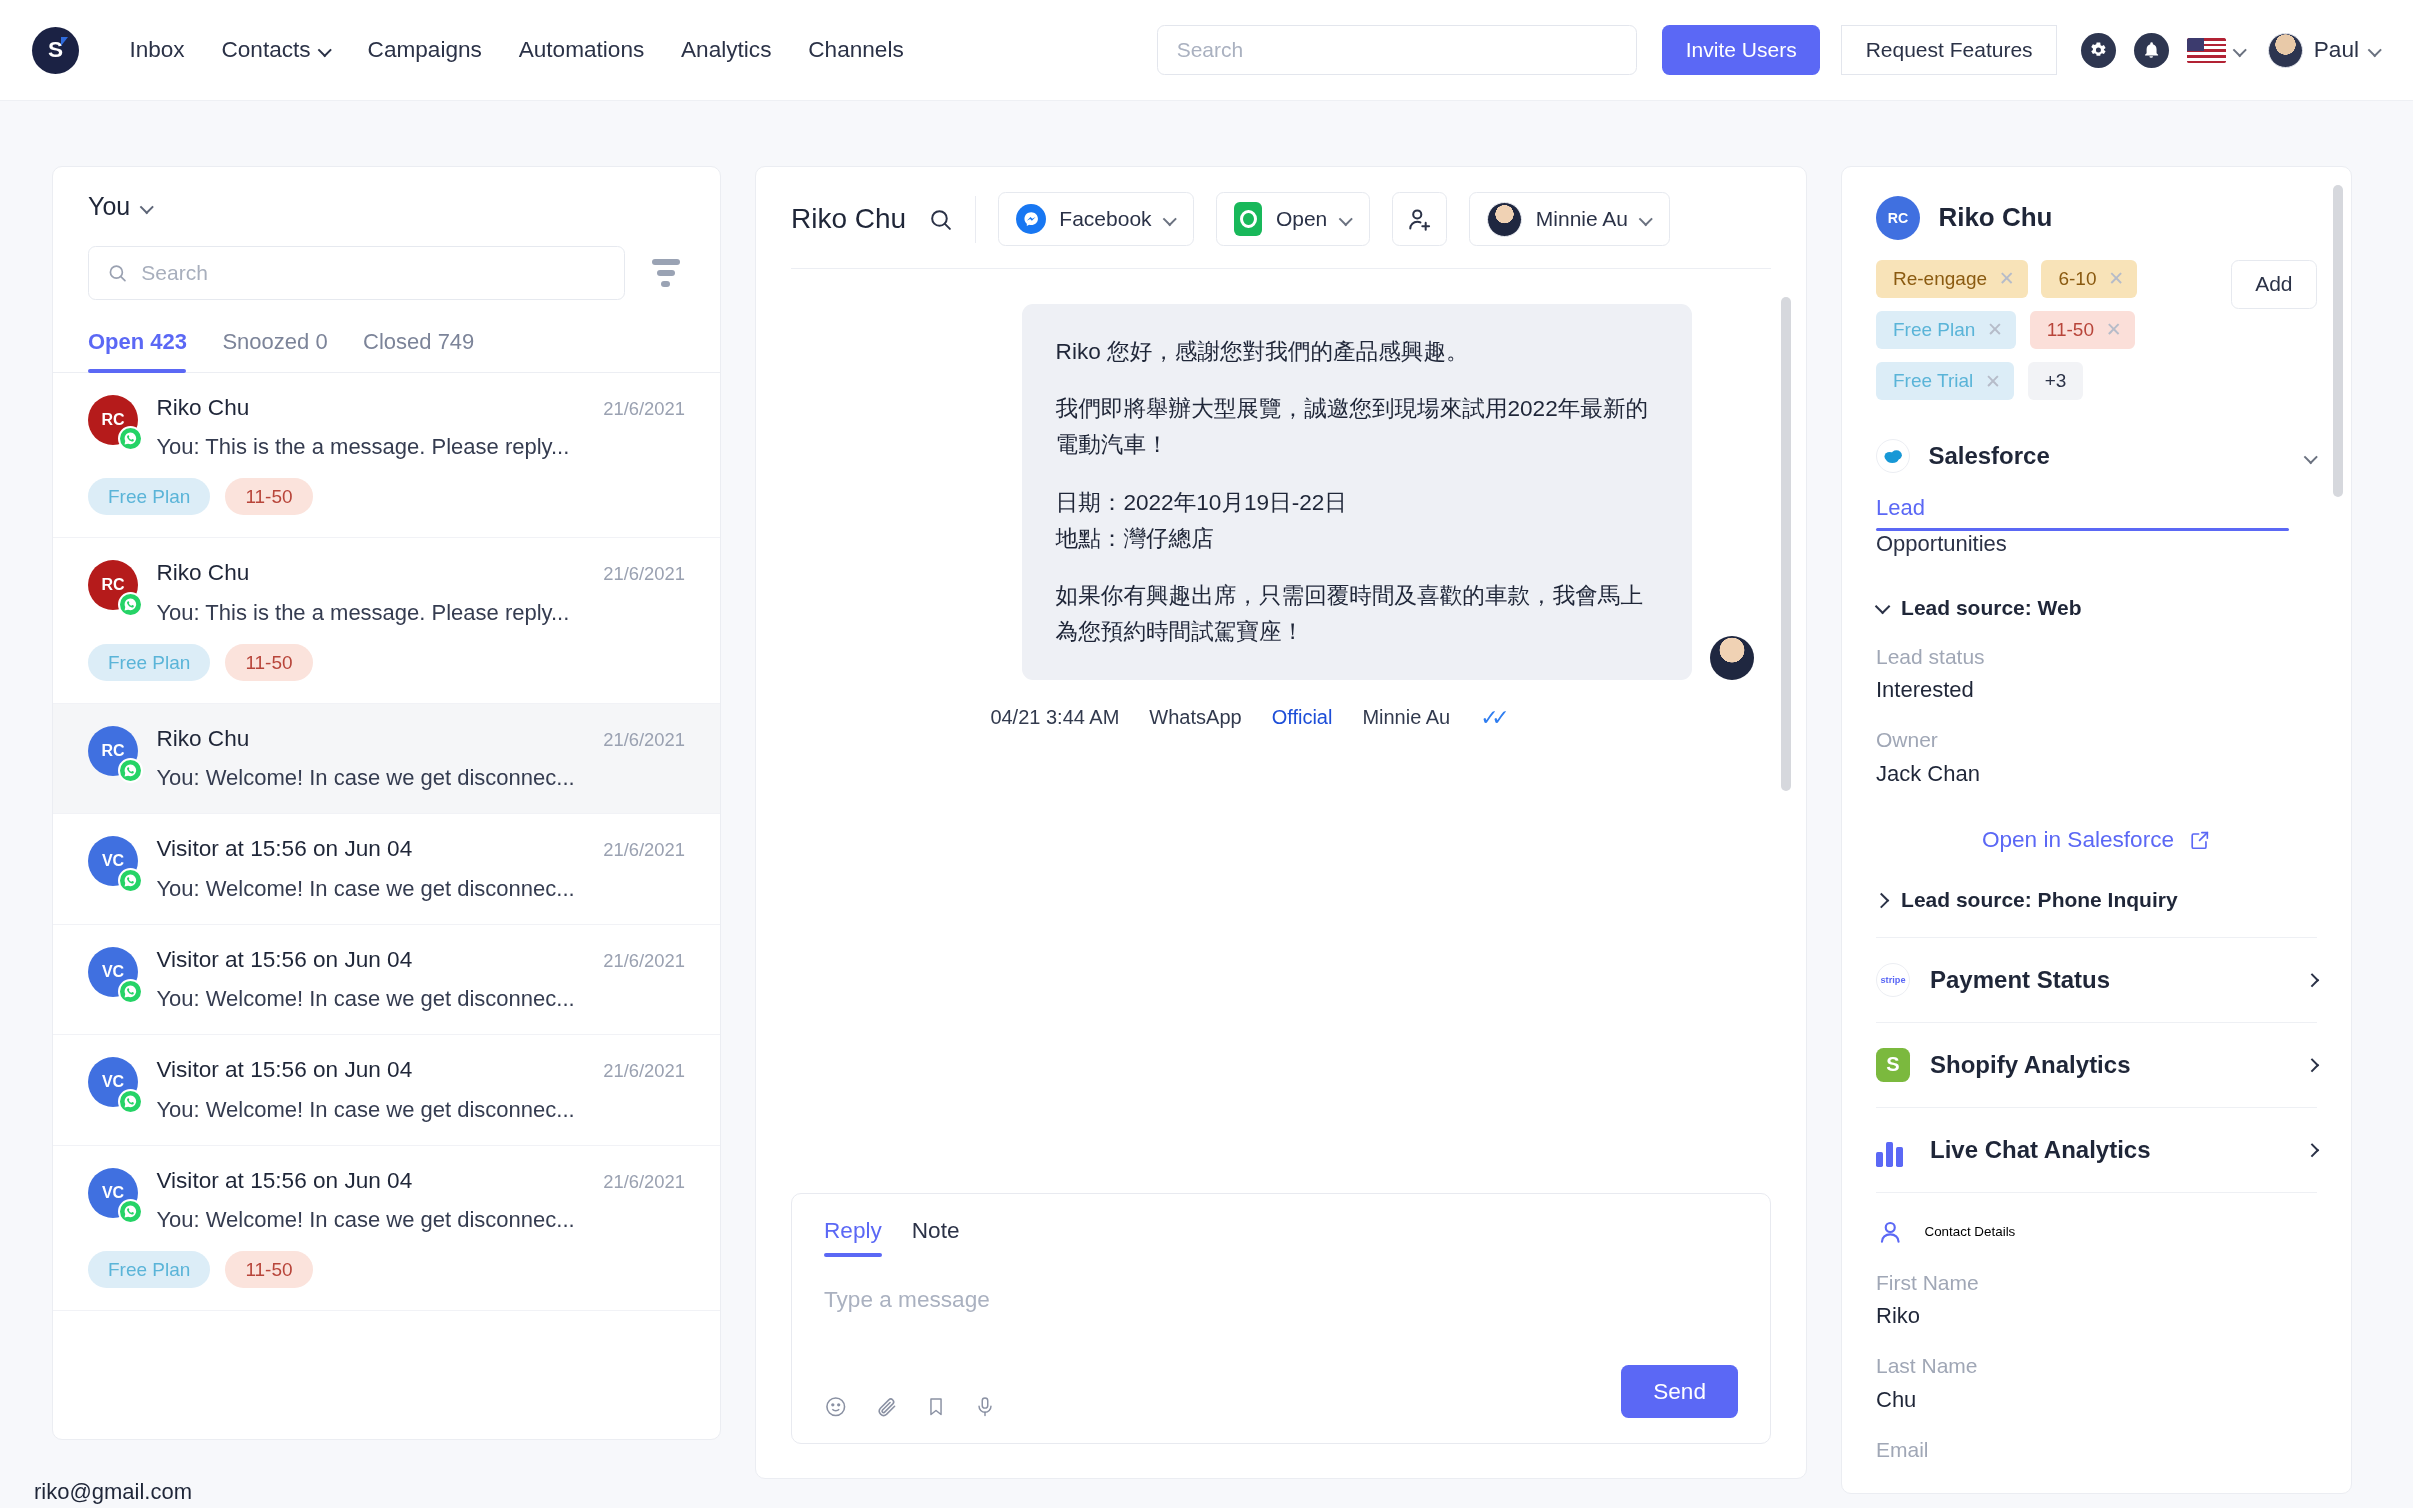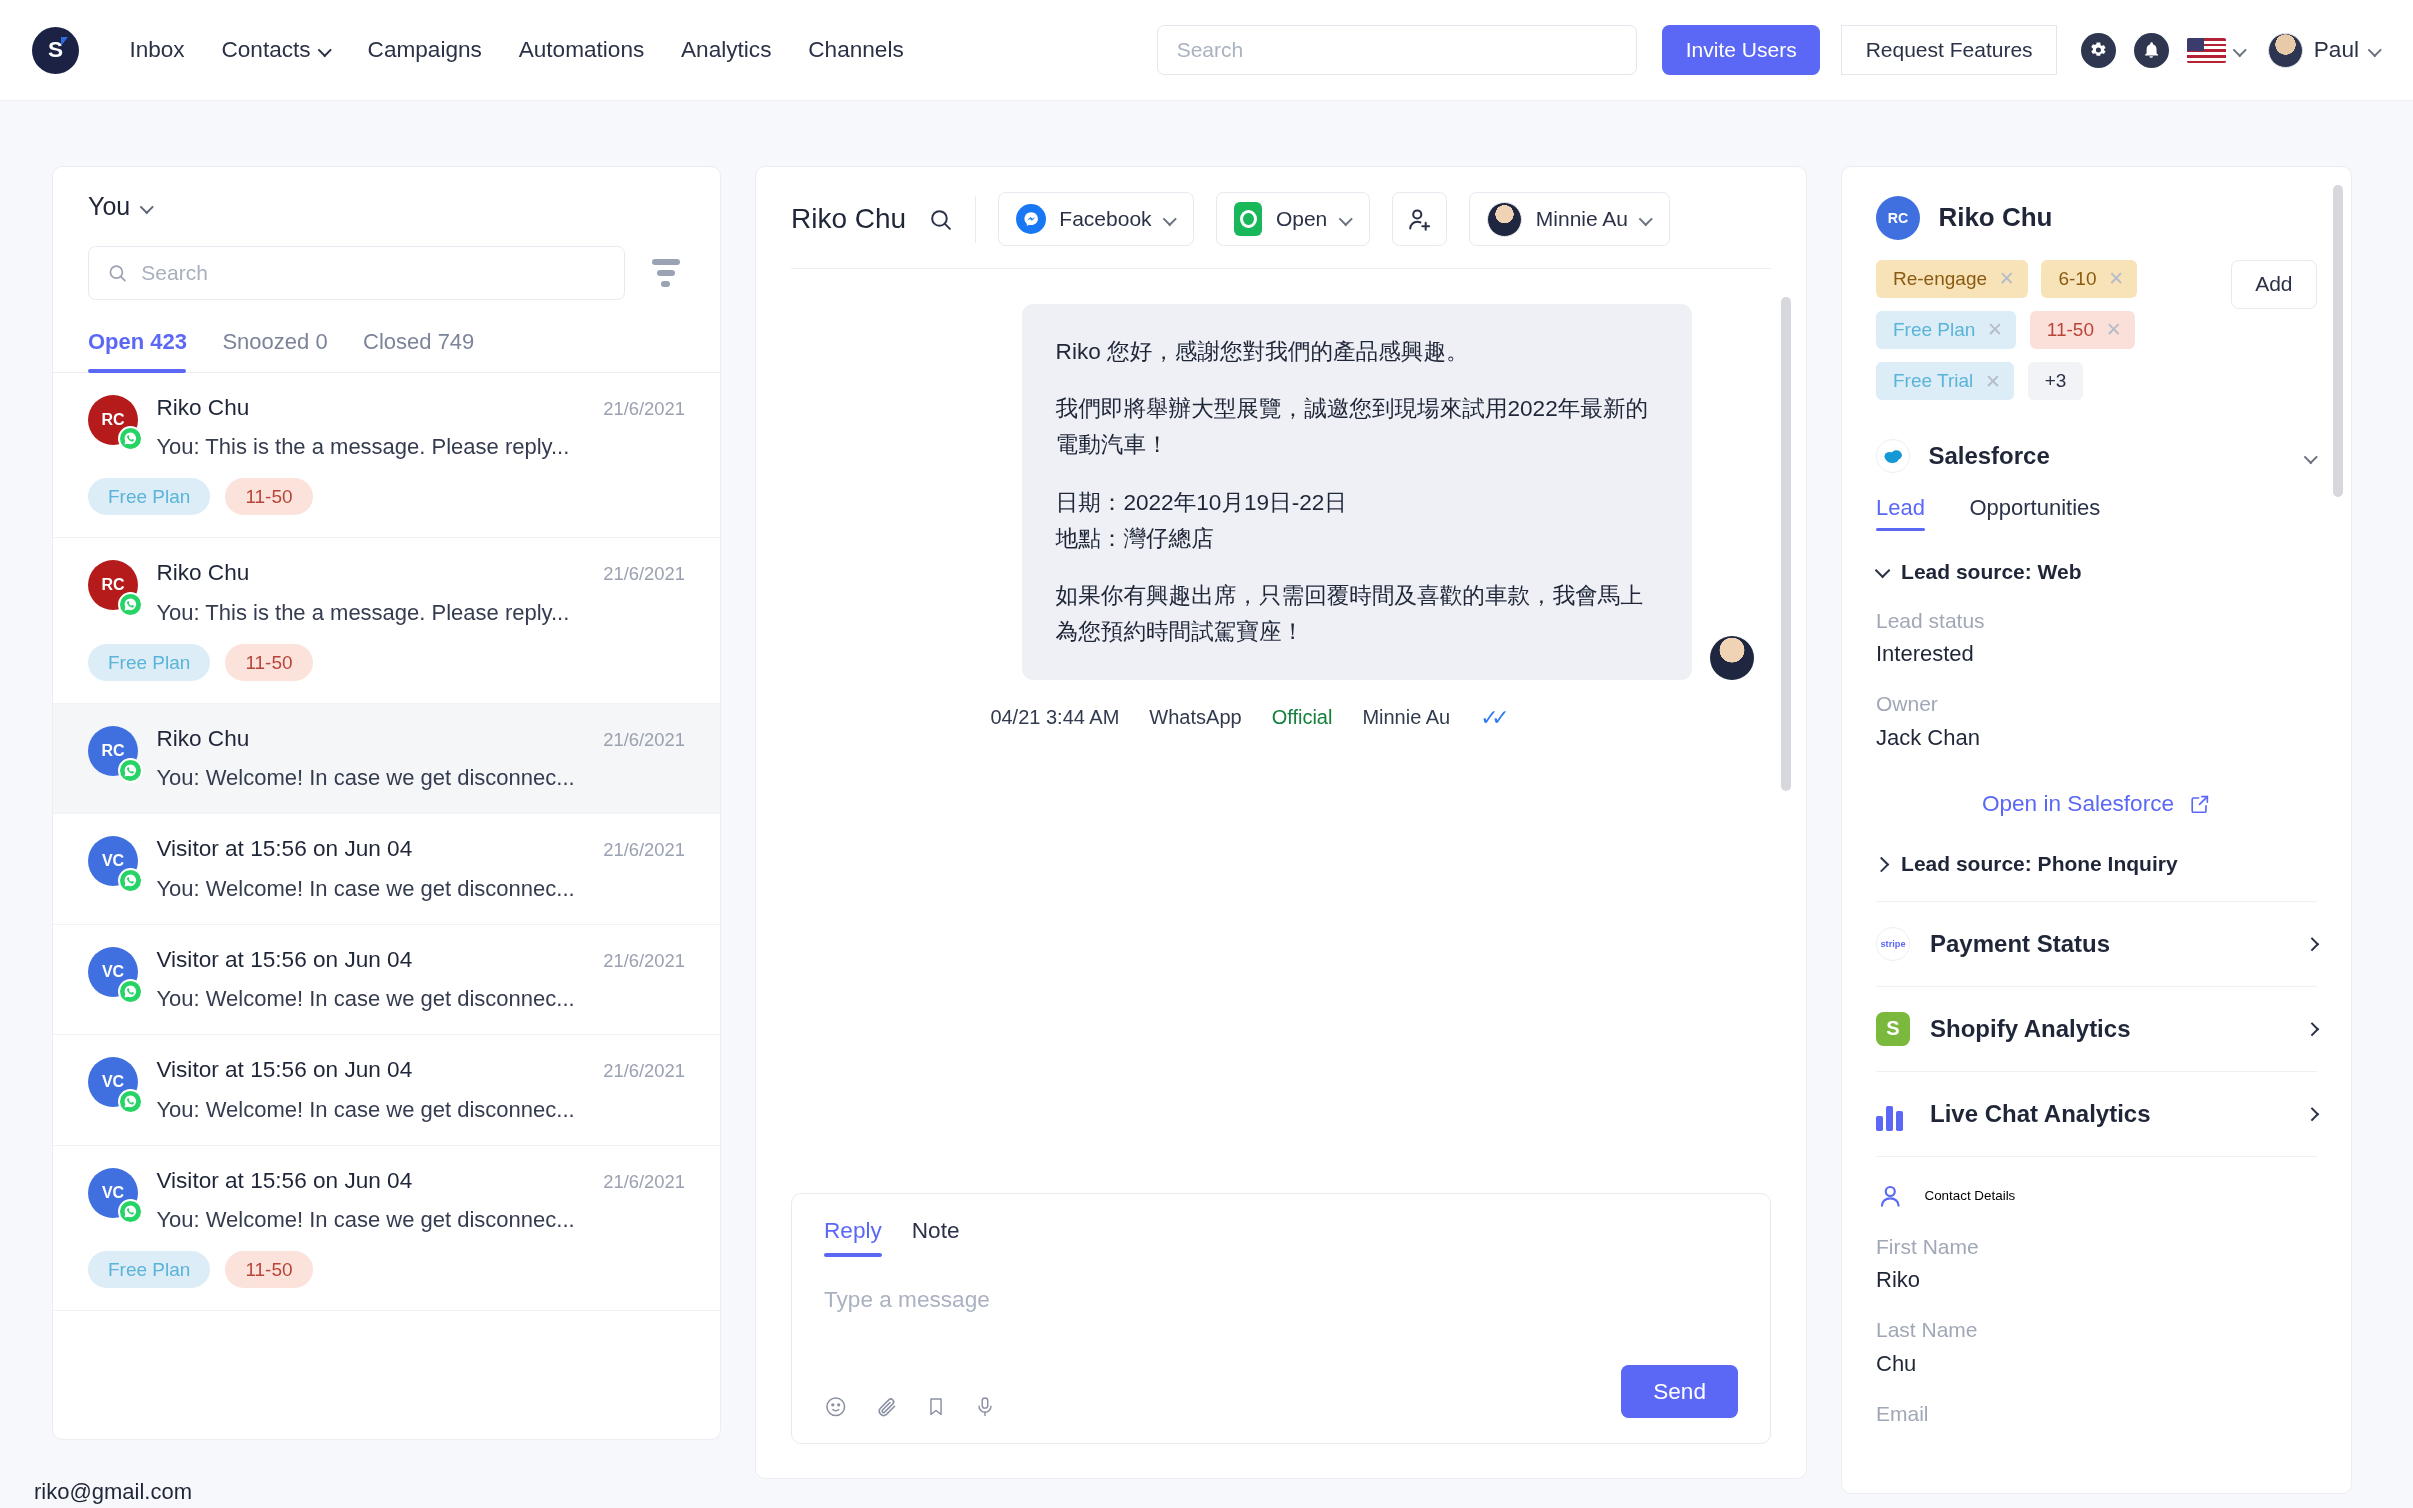--- a/index.html
+++ b/index.html
@@ -185,21 +185,21 @@
   .bubble p:last-child { margin-bottom: 0; }
   .bubble .tight { margin-bottom: 0; }
   .msg-avatar {
     width:44px;height:44px;border-radius:50%;flex:none;margin-top:17px;
     background: radial-gradient(circle at 50% 32%, #f0d2b4 0 33%, transparent 34%), #1f2740;
   }
   .msg-meta {
     display:flex; justify-content:center; gap:30px; align-items:center;
     margin-top:25px; font-size:20px; color:#323a4e; padding-right:62px;
   }
-  .msg-meta .muted { color:#15803d;text-align:center; }
+  .msg-meta .muted { color:#1d4ed8;text-align:center; }
   .ticks { color:#2f7df0; font-size:22px; letter-spacing:-7.5px; padding-right:7.5px; }
   .chat-scrollbar {
     position:absolute; right:15px; top:28.5px; width:10px; height:494px;
     background:#d6d8dd; border-radius:5.9px; cursor:pointer;
   }
 
   
   .composer {
     margin: 0 35px 34px 35px; border:0.8px solid #e8eaf0; border-radius:10px;
     padding: 23.5px 32px 25px 32px; background:#fff;
@@ -257,21 +257,21 @@
     font-family:"Liberation Sans", sans-serif;
   }
 
   .sf-header { display:flex; align-items:center; gap:18.4px; margin-top:39px; cursor:pointer; }
   .sf-logo {
     width:34px;height:34px;border-radius:50%;background:#fff;border:0.8px solid #eceef3;
     display:flex;align-items:center;justify-content:center;flex:none;
   }
   .sf-title { font-size:24px; color:#1f2638; font-weight:600; }
   .sf-chev { margin-left:auto; color:#6b7280; }
-  .sf-tabs { display:flex; gap:16px; margin-top:22px; }
+  .sf-tabs { display:flex; gap:0; margin-top:22px;flex-direction:column; }
   .sf-tab { font-size:22px; color:#2b3247; margin-right:28.5px; padding-bottom:10px; position:relative; cursor:pointer; }
   .sf-tab.active { color:#5b68f5; }
   .sf-tab.active::after{ content:""; position:absolute; left:0;right:0;bottom:0;height:3.4px;background:#5b68f5;border-radius:2.5px; }
 
   .accordion { display:flex; align-items:center; gap:11.7px; margin-top:28.5px; cursor:pointer; }
   .accordion .lbl { font-size:21px; color:#1f2638; font-weight:600; }
   .chev-d { width:13.4px;height:13.4px;position:relative;flex:none; }
   .chev-d::before{ content:"";position:absolute;left:0.8px;top:0;width:9.2px;height:9.2px;
     border-right:2.5px solid #2b3247;border-bottom:2.5px solid #2b3247;transform:rotate(45deg);}
   .chev-r { width:13.4px;height:13.4px;position:relative;flex:none; }

